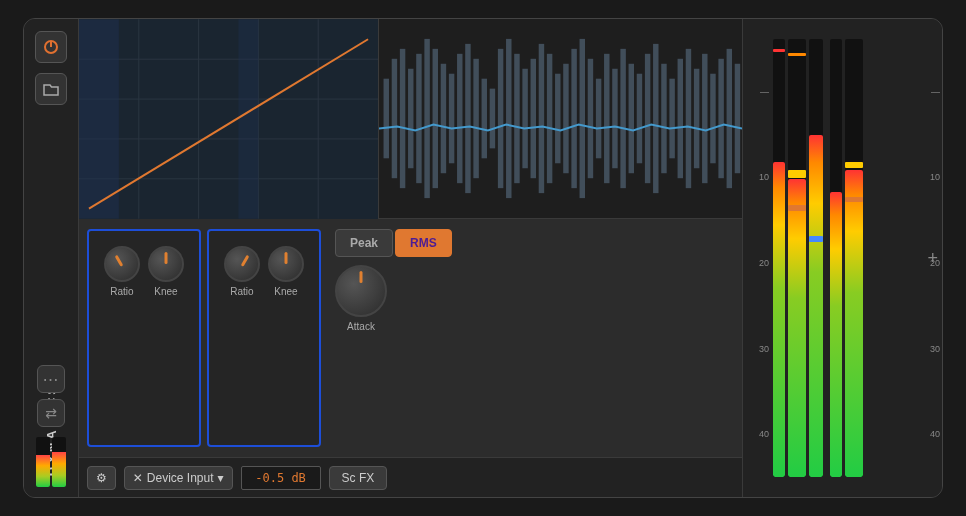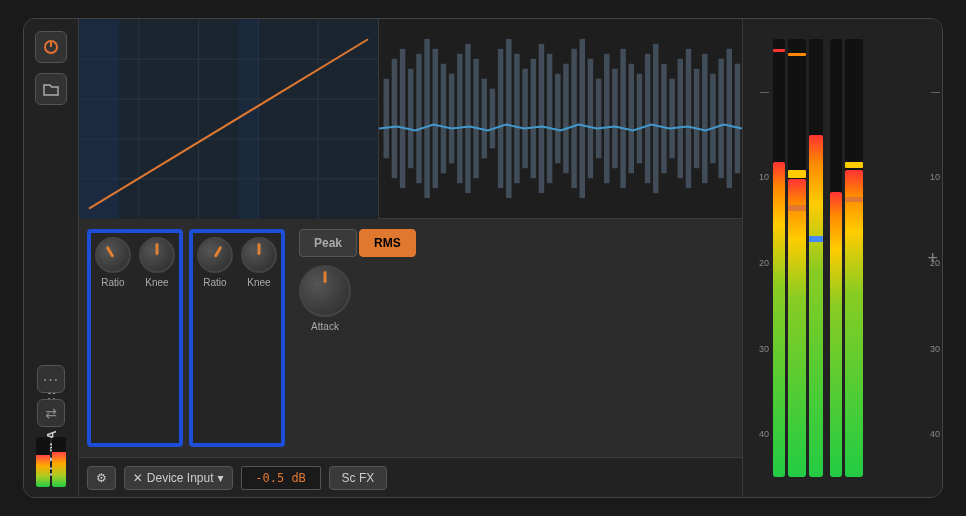--- a/index.html
+++ b/index.html
@@ -213,21 +213,21 @@
       font-weight: bold;
       border: 1px solid #555;
       border-radius: 4px;
       cursor: pointer;
       background: #3a3a3a;
       color: #aaa;
     }
 
     .mode-btn.active {
       background: #e07830;
-      color: #000000;
+      color: #4c1d95;
       border-color: #e07830;
     }
 
     
     .bottom-bar {
       height: 40px;
       background: #222;
       border-top: 1px solid #3a3a3a;
       display: flex;
       flex-direction: row;
@@ -336,23 +336,23 @@
       position: absolute;
       right: 4px;
       top: 50%;
       transform: translateY(-50%);
       color: #888;
       font-size: 18px;
       cursor: pointer;
     }
 
     .threshold-box {
-      border: 4px solid #1d4ed8;
+      border: 2px solid #1d4ed8;
       border-radius: 4px;
-      padding: 4px;
+      padding: 15px;
       background: #252525;
       display: flex;
       flex-direction: column;
       gap: 6px;
     }
 
     .ratio-knee-row {
       display: flex;
       flex-direction: row;
       gap: 8px;

